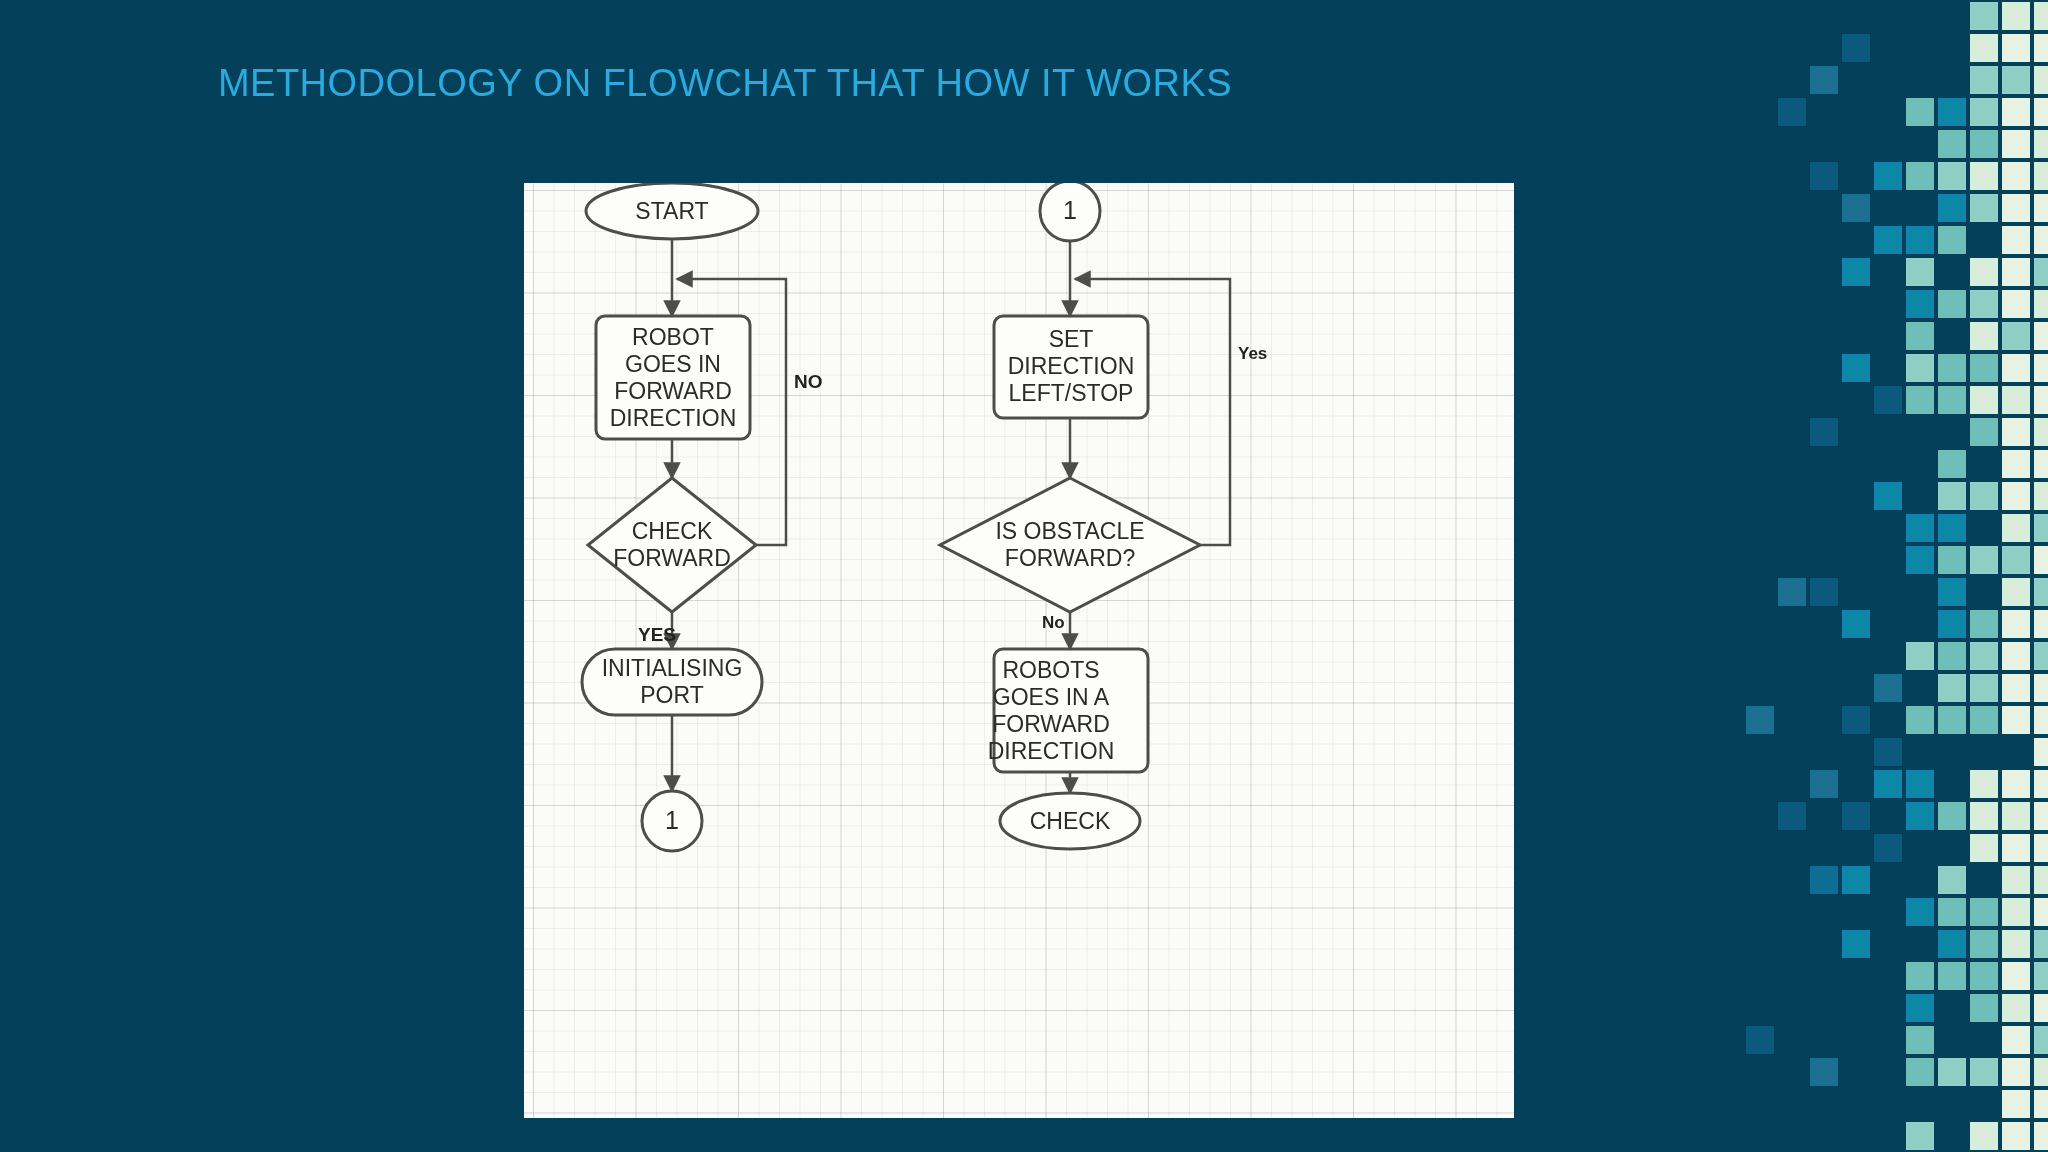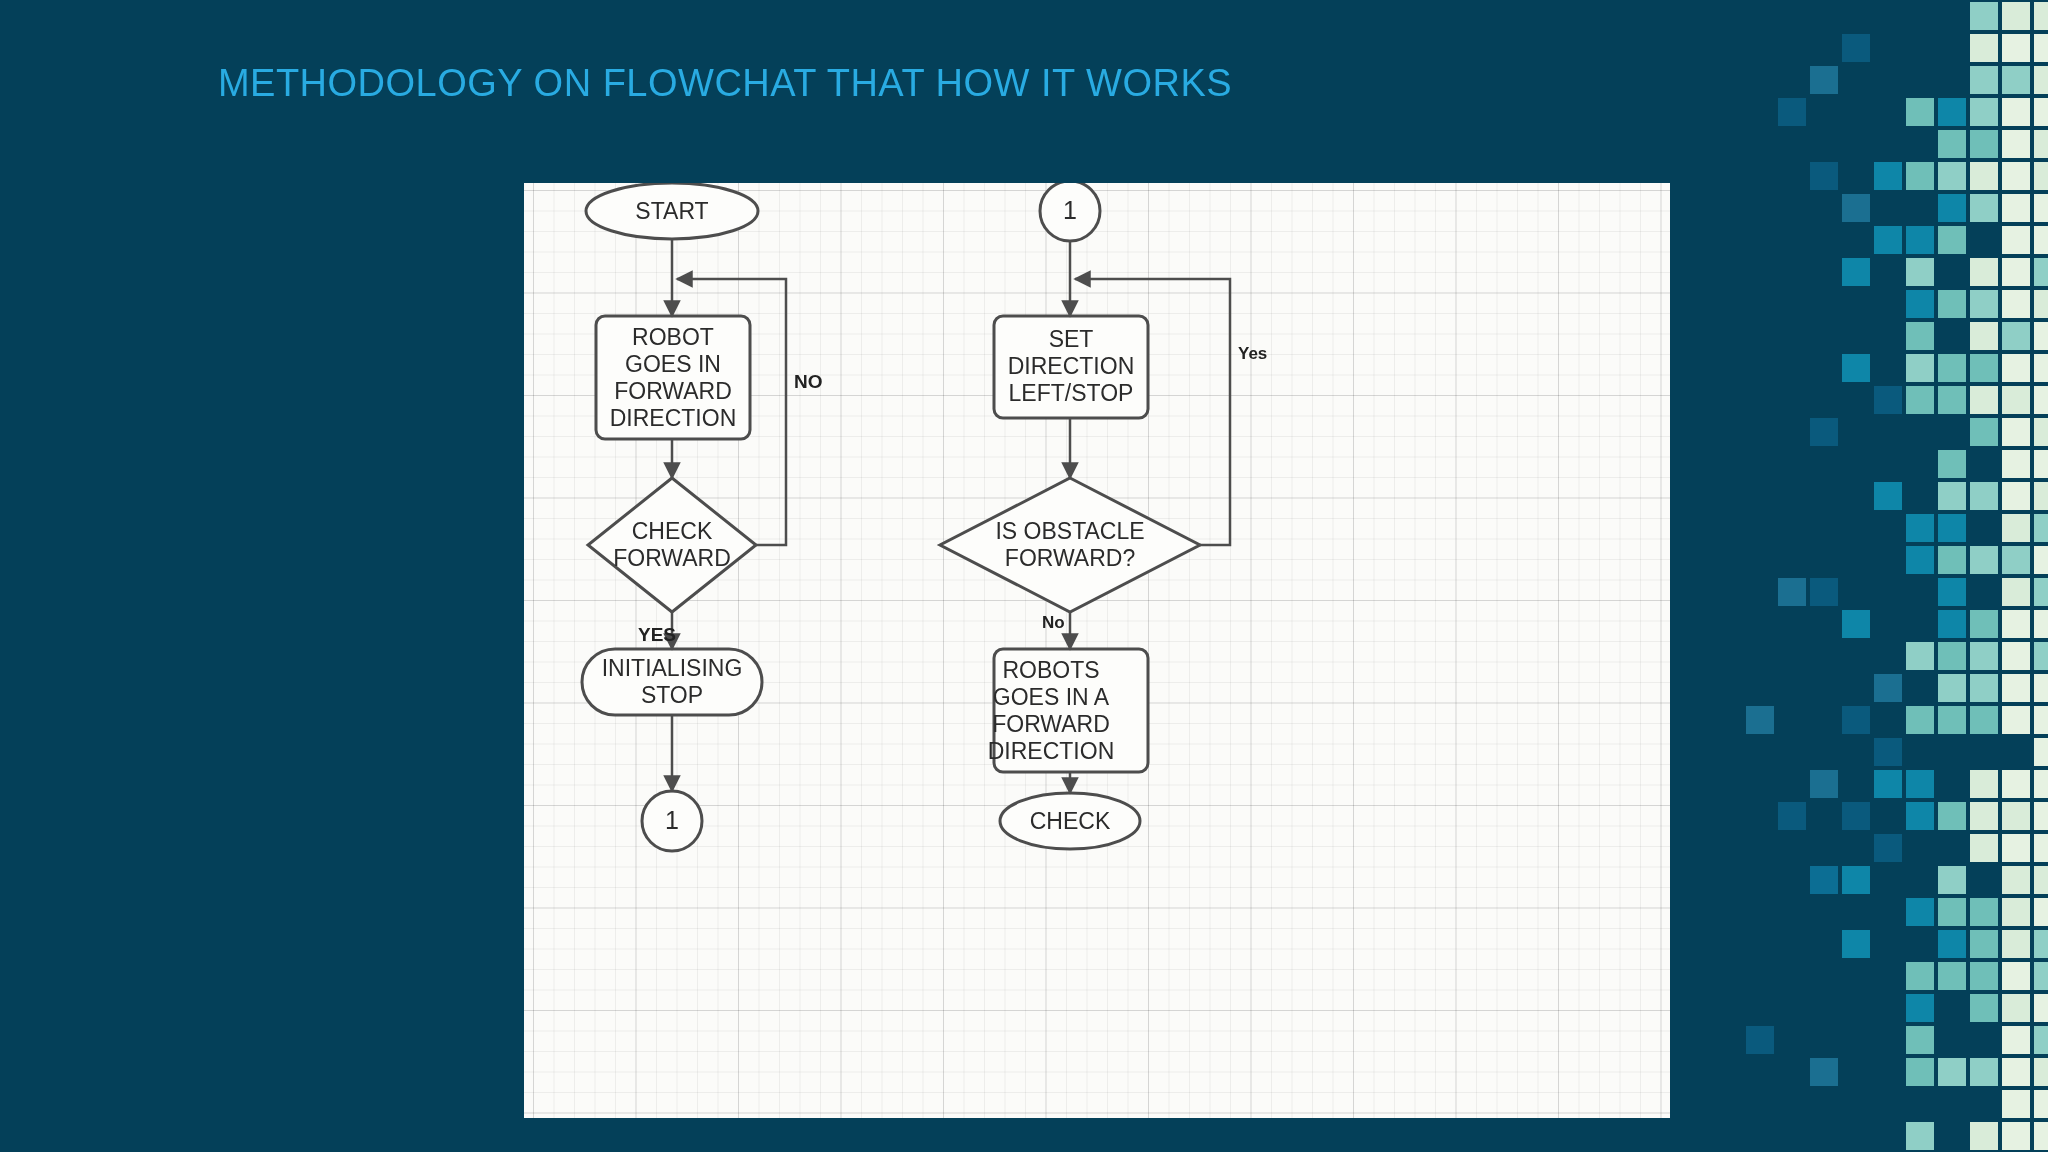--- a/index.html
+++ b/index.html
@@ -28,21 +28,21 @@
     font-weight: 400;
     letter-spacing: 0.5px;
     white-space: nowrap;
   }
 
   
   #flow-canvas {
     position: absolute;
     left: 524px;
     top: 183px;
-    width: 1146px;
+    width: 990px;
     height: 935px;
     background-color: #fbfbf9;
     background-image:
       linear-gradient(to right,  rgba(0,0,0,0.055) 1px, transparent 1px),
       linear-gradient(to bottom, rgba(0,0,0,0.055) 1px, transparent 1px),
       linear-gradient(to right,  rgba(0,0,0,0.10) 1px, transparent 1px),
       linear-gradient(to bottom, rgba(0,0,0,0.10) 1px, transparent 1px);
     background-size: 20.5px 20.5px, 20.5px 20.5px, 102.5px 102.5px, 102.5px 102.5px;
     background-position: 9px 7px, 9px 7px, 9px 7px, 9px 7px;
     overflow: hidden;
@@ -153,21 +153,21 @@
 
   <div class="node-text" style="left:62px; top:141px; width:174px;">ROBOT
 GOES IN
 FORWARD
 DIRECTION</div>
 
   <div class="node-text" style="left:68px; top:335px; width:160px;">CHECK
 FORWARD</div>
 
   <div class="node-text" style="left:48px; top:472px; width:200px;">INITIALISING
-STOP</div>
+PORT</div>
 
   <div class="node-text conn" style="left:118px; top:624px; width:60px;">1</div>
 
   <div class="node-text conn" style="left:516px; top:14px; width:60px;">1</div>
 
   <div class="node-text" style="left:460px; top:143px; width:174px;">SET
 DIRECTION
 LEFT/STOP</div>
 
   <div class="node-text" style="left:436px; top:335px; width:220px;">IS OBSTACLE

